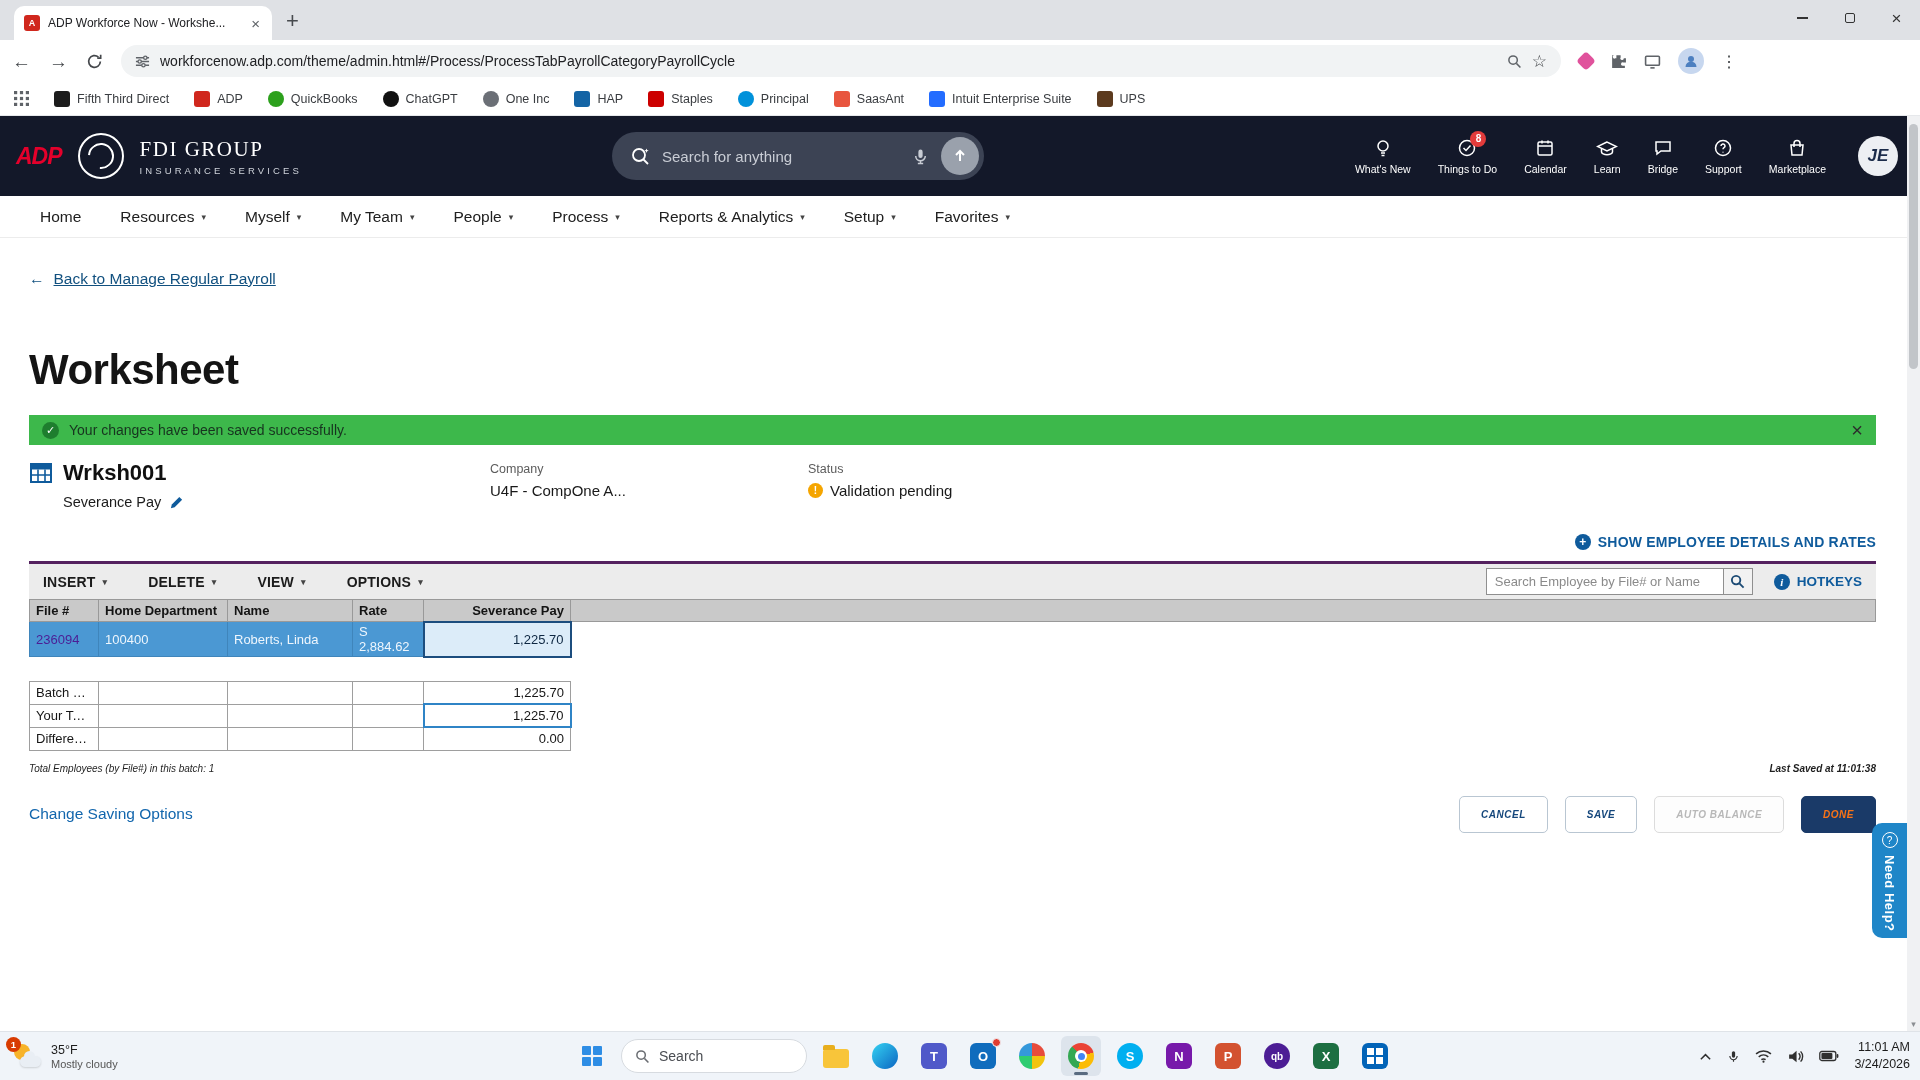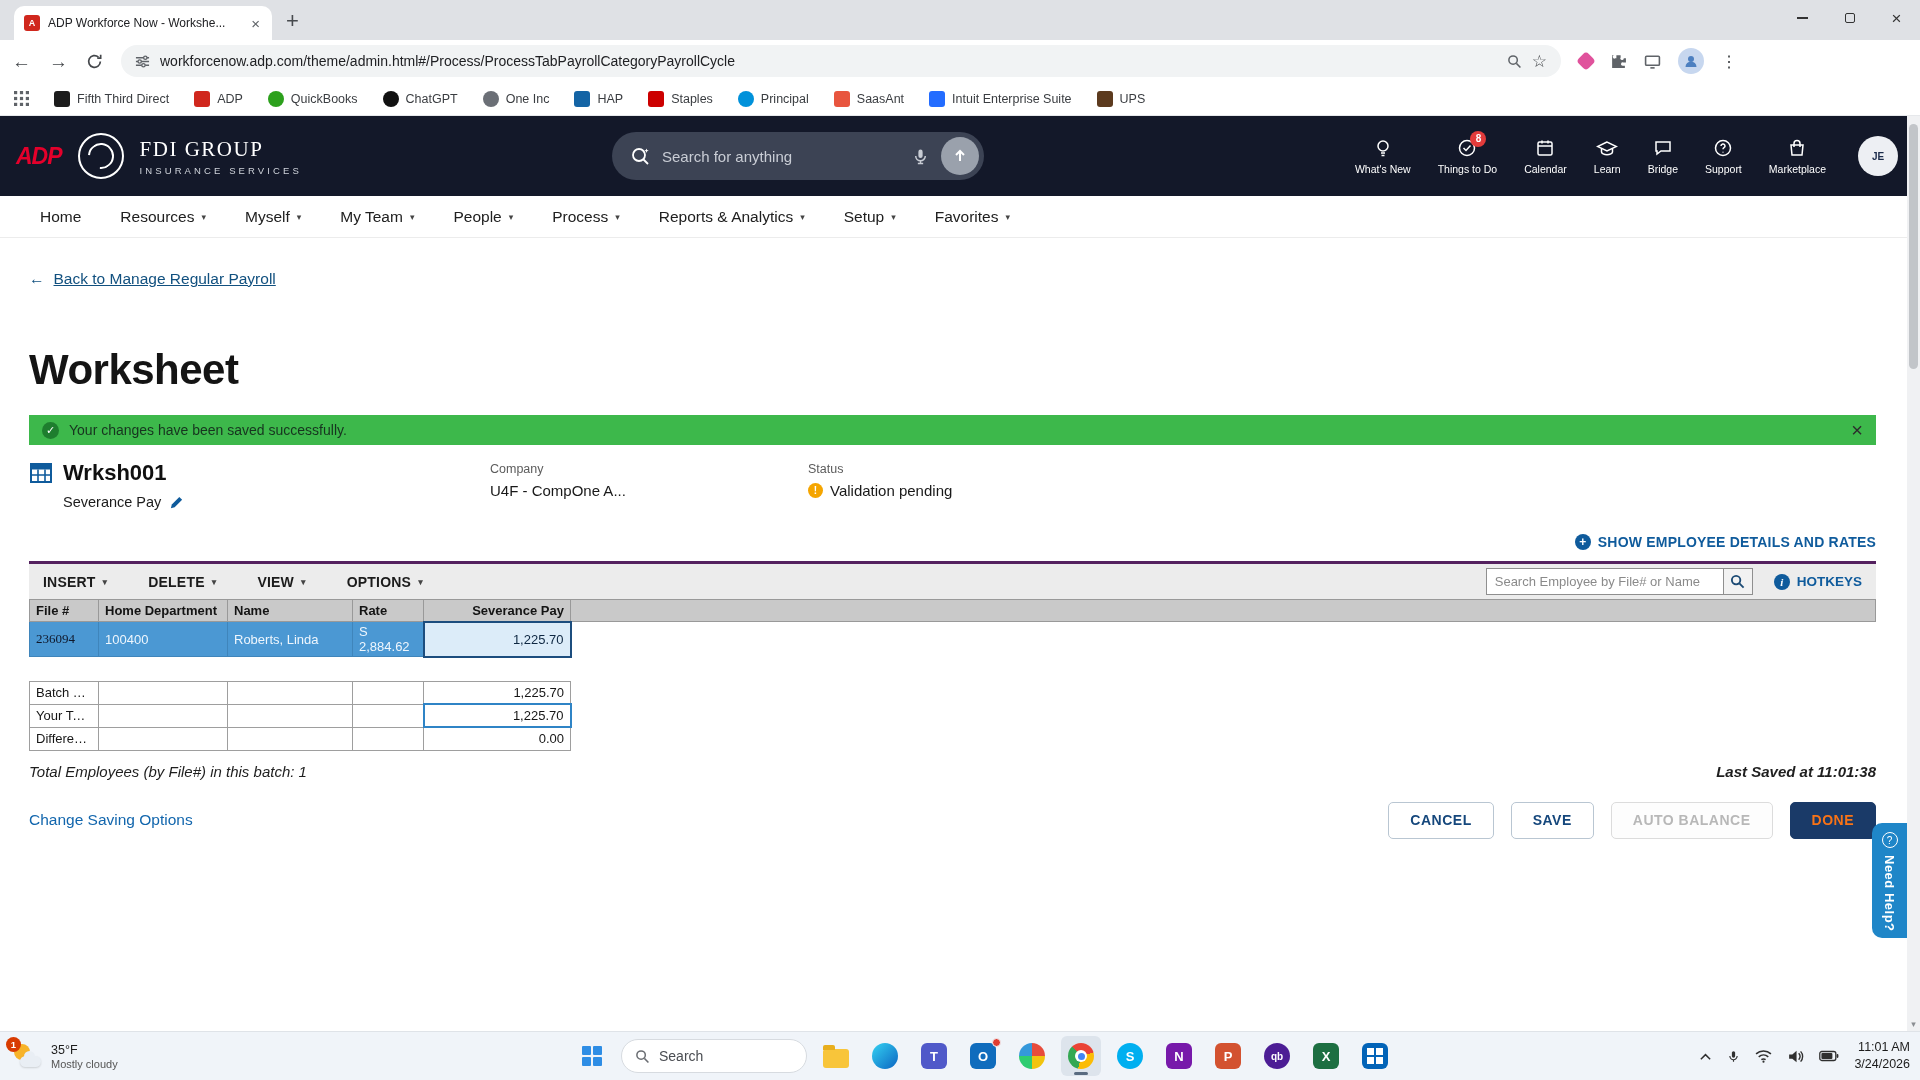--- a/index.html
+++ b/index.html
@@ -44,21 +44,21 @@
 .fdi-name{font-family:"Liberation Serif",serif;font-size:21px;letter-spacing:1.5px;}
 .fdi-sub{font-size:9.5px;letter-spacing:3.1px;color:#cfd3da;margin-top:3px;}
 .hdr-search{position:absolute;left:612px;top:16px;width:372px;height:48px;background:#3c4354;border-radius:24px;display:flex;align-items:center;gap:12px;padding:0 5px 0 18px;}
 .hdr-search-text{flex:1;font-size:15px;color:#c9cdd5;}
 .hdr-send{width:38px;height:38px;border-radius:50%;background:#9aa1ac;display:flex;align-items:center;justify-content:center;flex:none;}
 .hdr-right{position:absolute;right:22px;top:0;height:100%;display:flex;align-items:center;gap:27px;}
 .qlink{display:flex;flex-direction:column;align-items:center;gap:5px;}
 .qicon{position:relative;}
 .qlink-label{font-size:10.5px;color:#fff;white-space:nowrap;}
 .badge{position:absolute;top:-7px;right:-9px;min-width:16px;height:16px;border-radius:8px;background:#e23b3b;color:#fff;font-size:10px;font-weight:bold;display:flex;align-items:center;justify-content:center;padding:0 4px;}
-.hdr-avatar{width:40px;height:40px;border-radius:50%;background:#edeff3;color:#1b2b4a;font-weight:bold;font-size:10px;display:flex;align-items:center;justify-content:center;margin-left:5px;}
+.hdr-avatar{width:40px;height:40px;border-radius:50%;background:#edeff3;color:#1b2b4a;font-weight:bold;font-size:17px;display:flex;align-items:center;justify-content:center;margin-left:5px;font-style:italic;}
 
 
 .mainnav{height:41px;display:flex;align-items:center;gap:39px;padding-left:40px;font-size:15.5px;color:#202020;background:#fff;box-shadow:0 1px 0 #ececec;}
 .navitem{display:flex;align-items:center;gap:7px;}
 .caret{font-size:9px;color:#444;}
 
 
 .content{position:relative;padding:0 44px 0 29px;}
 .backrow{margin-top:33px;display:flex;align-items:center;gap:9px;font-size:15.5px;color:#11507f;}
 .backlink{color:#11507f;text-decoration:underline;}
@@ -86,37 +86,37 @@
 .tb-input::placeholder{color:#8a8a8a;}
 .tb-searchbtn{width:30px;height:27px;border:1px solid #8f8f8f;background:#f2f2f2;display:flex;align-items:center;justify-content:center;}
 .hotkeys{display:flex;align-items:center;gap:7px;margin-left:21px;color:#0f5b9c;font-weight:bold;font-size:13.5px;}
 .info-circle{width:16px;height:16px;border-radius:50%;background:#0f5b9c;color:#fff;font-size:11px;font-family:"Liberation Serif",serif;font-style:italic;display:flex;align-items:center;justify-content:center;flex:none;}
 
 .payroll-table{border-collapse:collapse;width:1847px;table-layout:fixed;}
 .payroll-table th{background:#c9c9c9;border:1px solid #999;font-size:13px;font-weight:bold;text-align:left;padding:2px 6px;height:22px;color:#141414;}
 .payroll-table th.num{text-align:right;}
 .payroll-table td{font-size:13px;padding:2px 6px;height:22px;}
 tr.datarow td{background:#4b98d3;color:#eef6fd;border:1px solid #3f85bb;}
-tr.datarow td.file{color:#0f172a;font-family:Liberation Serif, serif;}
+tr.datarow td.file{color:#4c1d95;}
 tr.datarow td.sev{background:#dcecf9;color:#0e2742;border:2px solid #1c4d7e;text-align:right;}
 tr.datarow td.filler,{background:#fff;border:none;}
 td.nofill{background:#fff !important;border:none !important;}
 
 .summary-table{margin-top:23px;border-collapse:collapse;table-layout:fixed;width:541px;}
 .summary-table td{border:1px solid #9e9e9e;height:23px;font-size:13px;padding:2px 6px;color:#161616;background:#fff;}
 .summary-table td.label{white-space:nowrap;overflow:hidden;text-overflow:ellipsis;}
 .summary-table td.val{text-align:right;}
 .summary-table tr.yourtotals td.val{border:2px solid #2f84c6;}
 
-.noterow{margin-top:12px;display:flex;justify-content:space-between;font-size:15px;font-style:italic;color:#1f1f1f;}
+.noterow{margin-top:12px;display:flex;justify-content:space-between;font-size:10px;font-style:italic;color:#1f1f1f;}
 .lastsaved{font-weight:bold;}
 .actionrow{margin-top:22px;display:flex;align-items:center;}
 .changelink{color:#1266ad;font-size:15.5px;}
 .btns{margin-left:auto;display:flex;gap:17px;}
-.btn{height:37px;padding:0 21px;border-radius:5px;font-weight:bold;font-size:14px;letter-spacing:0.5px;display:flex;align-items:center;font-family:inherit;}
+.btn{height:37px;padding:0 21px;border-radius:5px;font-weight:bold;font-size:10px;letter-spacing:0.5px;display:flex;align-items:center;font-family:inherit;font-style:italic;}
 .btn.outline{background:#fff;border:1px solid #b9c6d2;color:#15477c;}
 .btn.disabled{background:#fdfdfd;border:1px solid #dcdcdc;color:#b8b8b8;}
 .btn.primary{background:#1a3a68;border:1px solid #1a3a68;color:#f97316;}
 
 
 .needhelp{position:absolute;right:13px;top:823px;width:35px;height:115px;background:#1f86c8;border-radius:10px 0 0 10px;display:flex;flex-direction:column;align-items:center;padding-top:9px;gap:7px;color:#fff;}
 .nh-q{width:16px;height:16px;border-radius:50%;border:1.5px solid #fff;font-size:10px;display:flex;align-items:center;justify-content:center;flex:none;}
 .nh-text{writing-mode:vertical-rl;font-size:13px;font-weight:bold;letter-spacing:0.5px;}
 .scrollbar{position:absolute;top:116px;right:0;width:13px;bottom:49px;background:#f0f1f3;}
 .scroll-thumb{position:absolute;top:8px;left:2px;width:9px;height:245px;background:#c2c5c9;border-radius:5px;}

